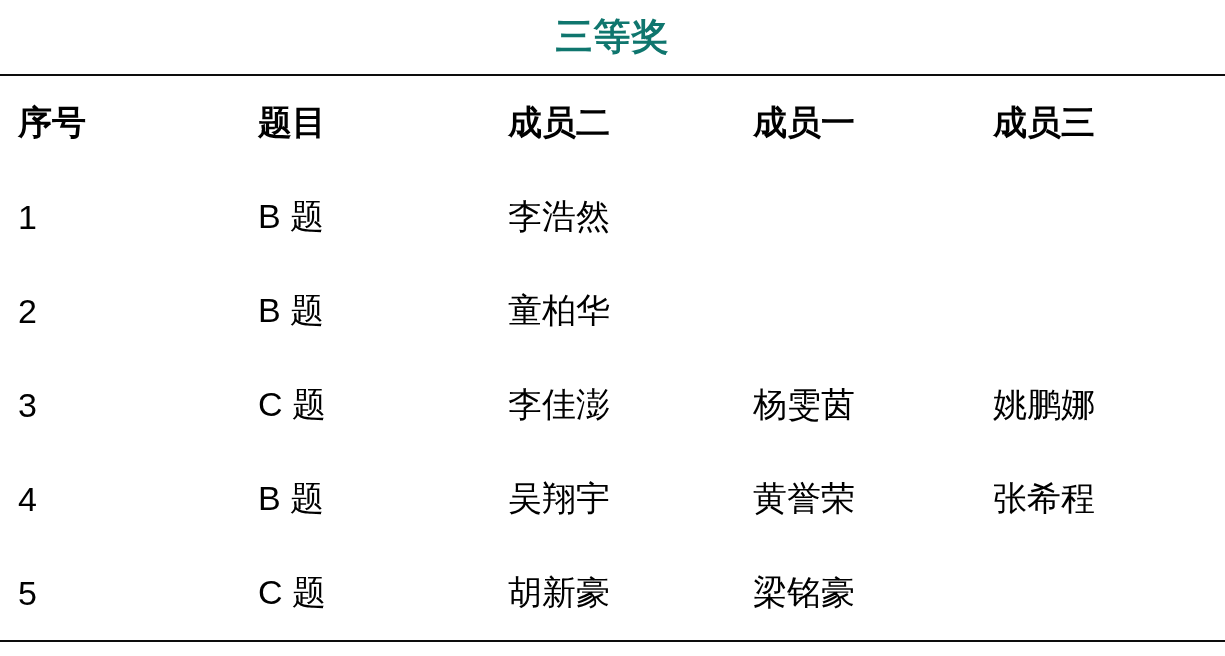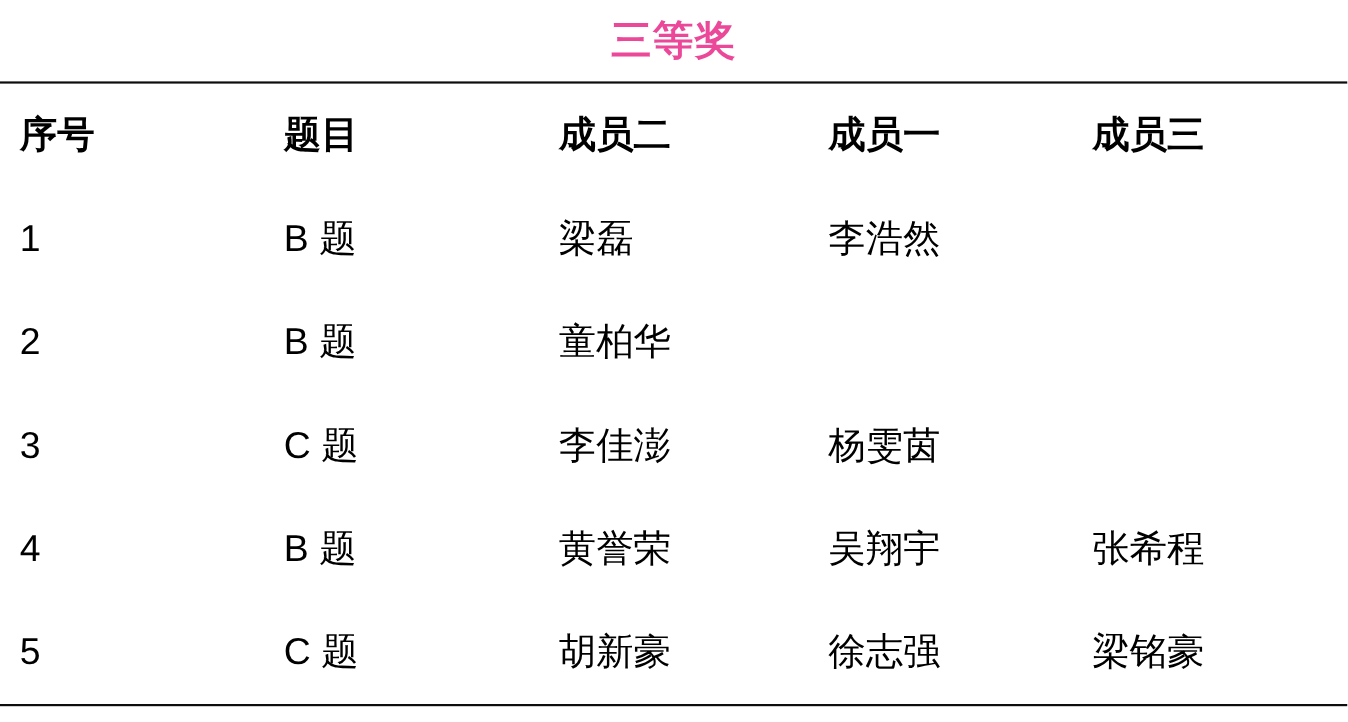--- a/index.html
+++ b/index.html
@@ -17,21 +17,21 @@
     background: #ffffff;
   }
   .doc-title {
     height: 74px;
     display: flex;
     align-items: center;
     justify-content: center;
     font-size: 37px;
     font-weight: 600;
     letter-spacing: 1px;
-    color: #ec4899;
+    color: #0f766e;
   }
   .rule {
     width: 1225px;
     height: 0;
     border-top: 2px solid #0d0d0d;
   }
   .table {
     width: 1225px;
   }
   .row {
@@ -66,50 +66,49 @@
       <div class="cell">序号</div>
       <div class="cell">题目</div>
       <div class="cell">成员二</div>
       <div class="cell">成员一</div>
       <div class="cell">成员三</div>
     </div>
 
     <div class="row">
       <div class="cell">1</div>
       <div class="cell">B 题</div>
-      <div class="cell">梁磊</div>
       <div class="cell">李浩然</div>
     </div>
 
     <div class="row">
       <div class="cell">2</div>
       <div class="cell">B 题</div>
       <div class="cell">童柏华</div>
     </div>
 
     <div class="row">
       <div class="cell">3</div>
       <div class="cell">C 题</div>
       <div class="cell">李佳澎</div>
       <div class="cell">杨雯茵</div>
+      <div class="cell">姚鹏娜</div>
     </div>
 
     <div class="row">
       <div class="cell">4</div>
       <div class="cell">B 题</div>
+      <div class="cell">吴翔宇</div>
       <div class="cell">黄誉荣</div>
-      <div class="cell">吴翔宇</div>
       <div class="cell">张希程</div>
     </div>
 
     <div class="row">
       <div class="cell">5</div>
       <div class="cell">C 题</div>
       <div class="cell">胡新豪</div>
-      <div class="cell">徐志强</div>
       <div class="cell">梁铭豪</div>
     </div>
 
   </div>
 
   <div class="rule"></div>
 
 </div>
 
 </body></html>

